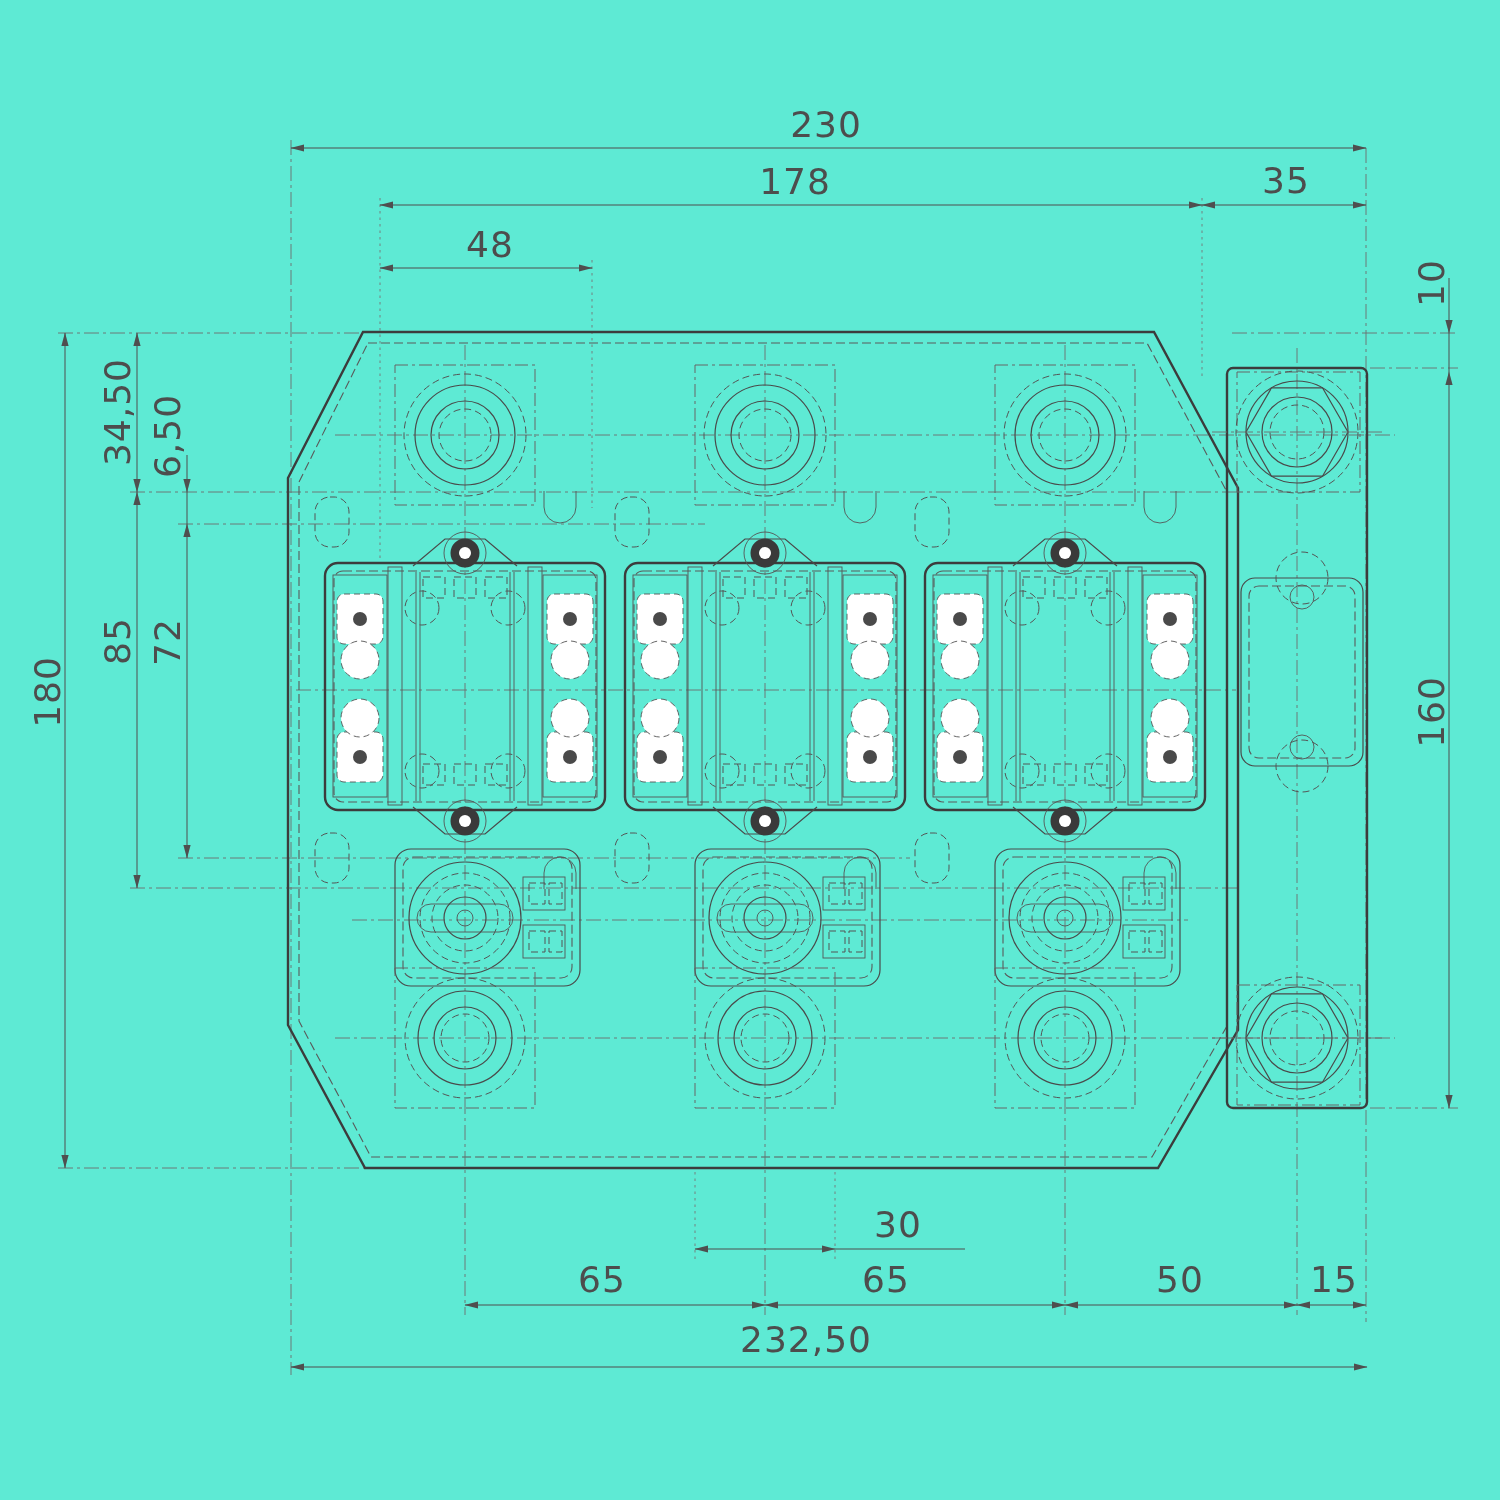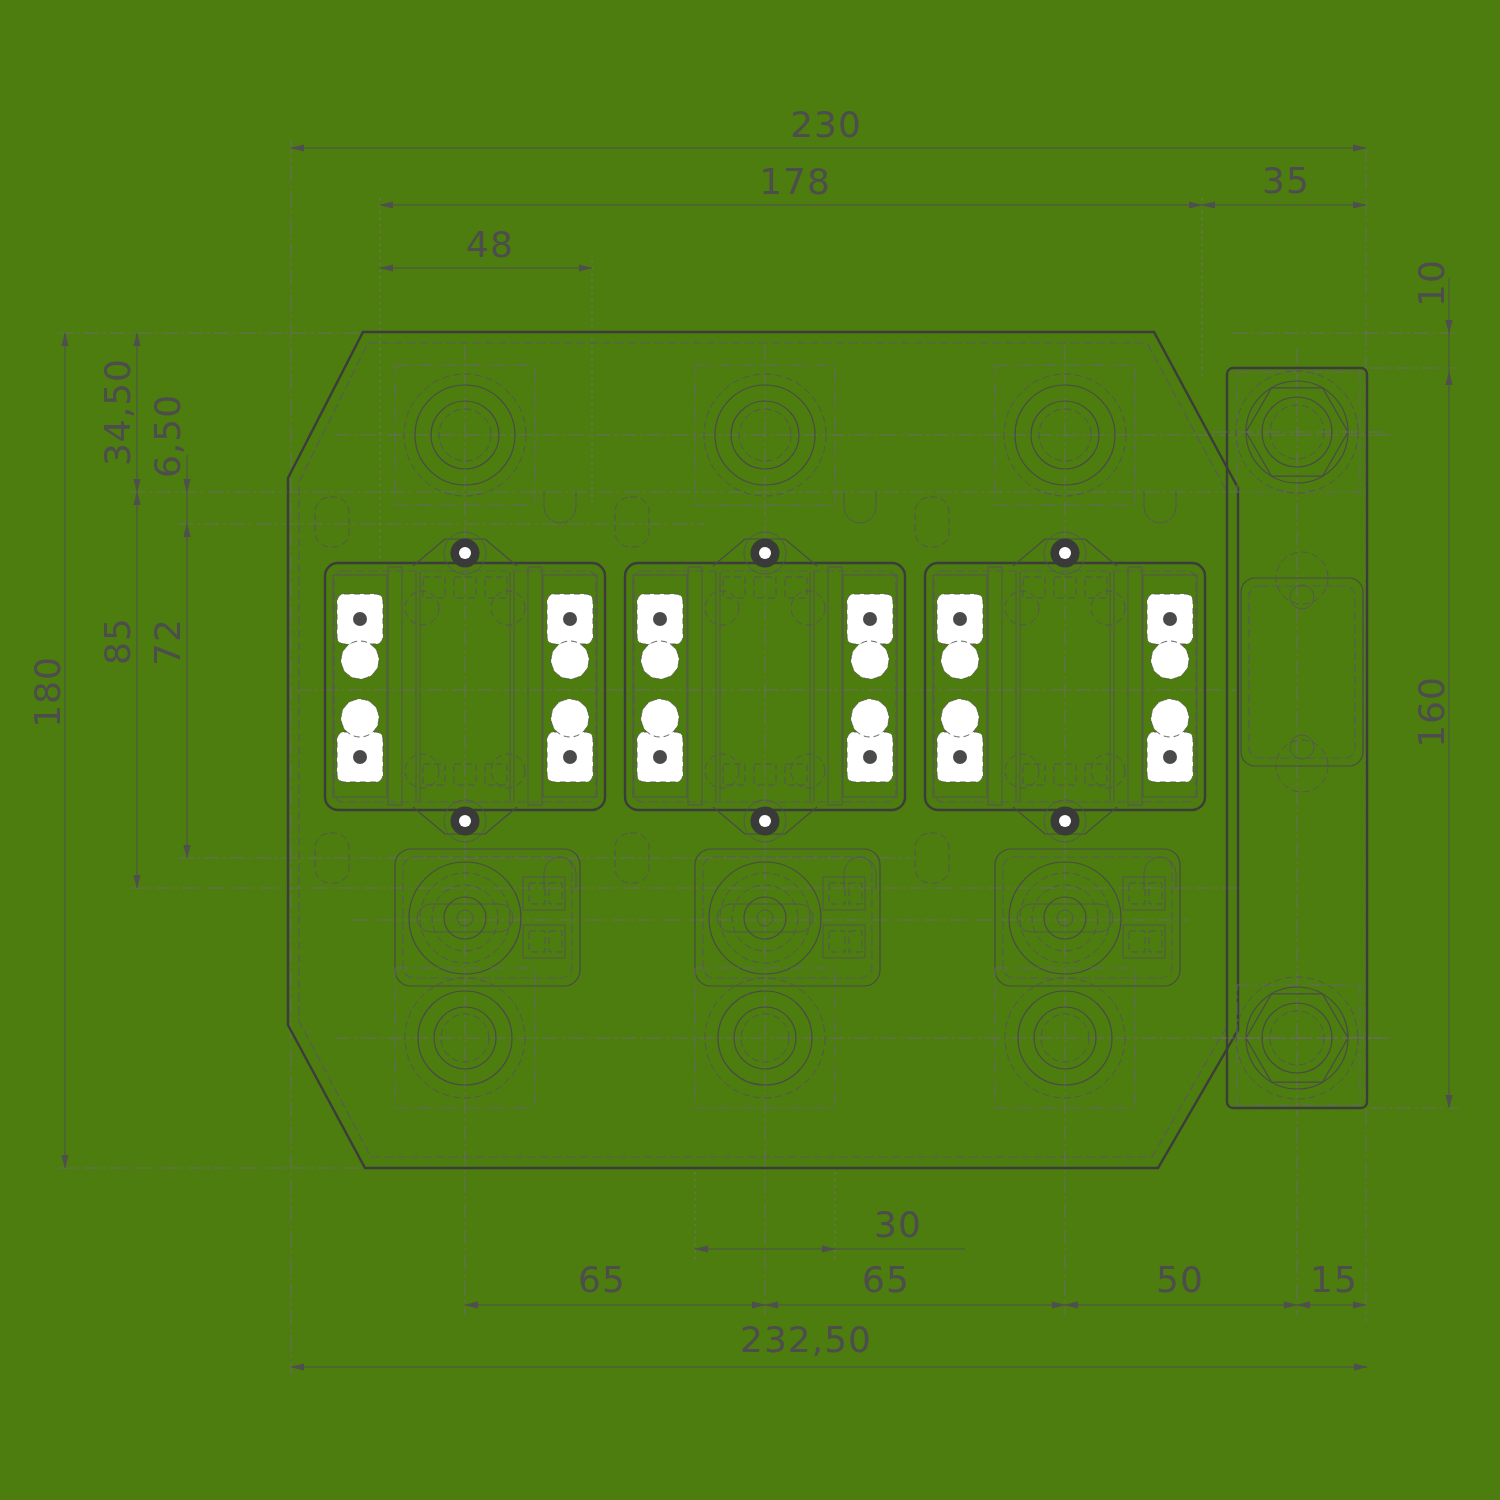--- a/index.html
+++ b/index.html
@@ -1,16 +1,16 @@
 <!DOCTYPE html>
 <html><head>
 <meta charset="utf-8">
 <style>
   html,body{margin:0;padding:0;background:#ffffff;}
-  .sheet{width:1500px;height:1500px;background:#4d7c0f;position:relative;overflow:hidden;}
+  .sheet{width:1500px;height:1500px;background:#5eead4;position:relative;overflow:hidden;}
   svg{display:block;}
   .dim{font-family:"DejaVu Sans","Liberation Sans",sans-serif;font-size:36px;fill:#4d4d4d;letter-spacing:1px;}
   
   .outline{stroke:#3c3c3c;stroke-width:2.4;fill:none;}
   .outline2{stroke:#5a5a5a;stroke-width:1.1;fill:none;stroke-dasharray:9 4;}
   .thin{stroke:#4a4a4a;stroke-width:1.2;fill:none;}
   .thin2{stroke:#555;stroke-width:0.9;fill:none;}
   .dash{stroke:#555;stroke-width:1;fill:none;stroke-dasharray:7 4;}
   .dashf{stroke:#555;stroke-width:0.9;fill:#fff;stroke-dasharray:6 4;}
   .cl{stroke:#6e6e6e;stroke-width:0.9;fill:none;stroke-dasharray:15 4 3 4;}

